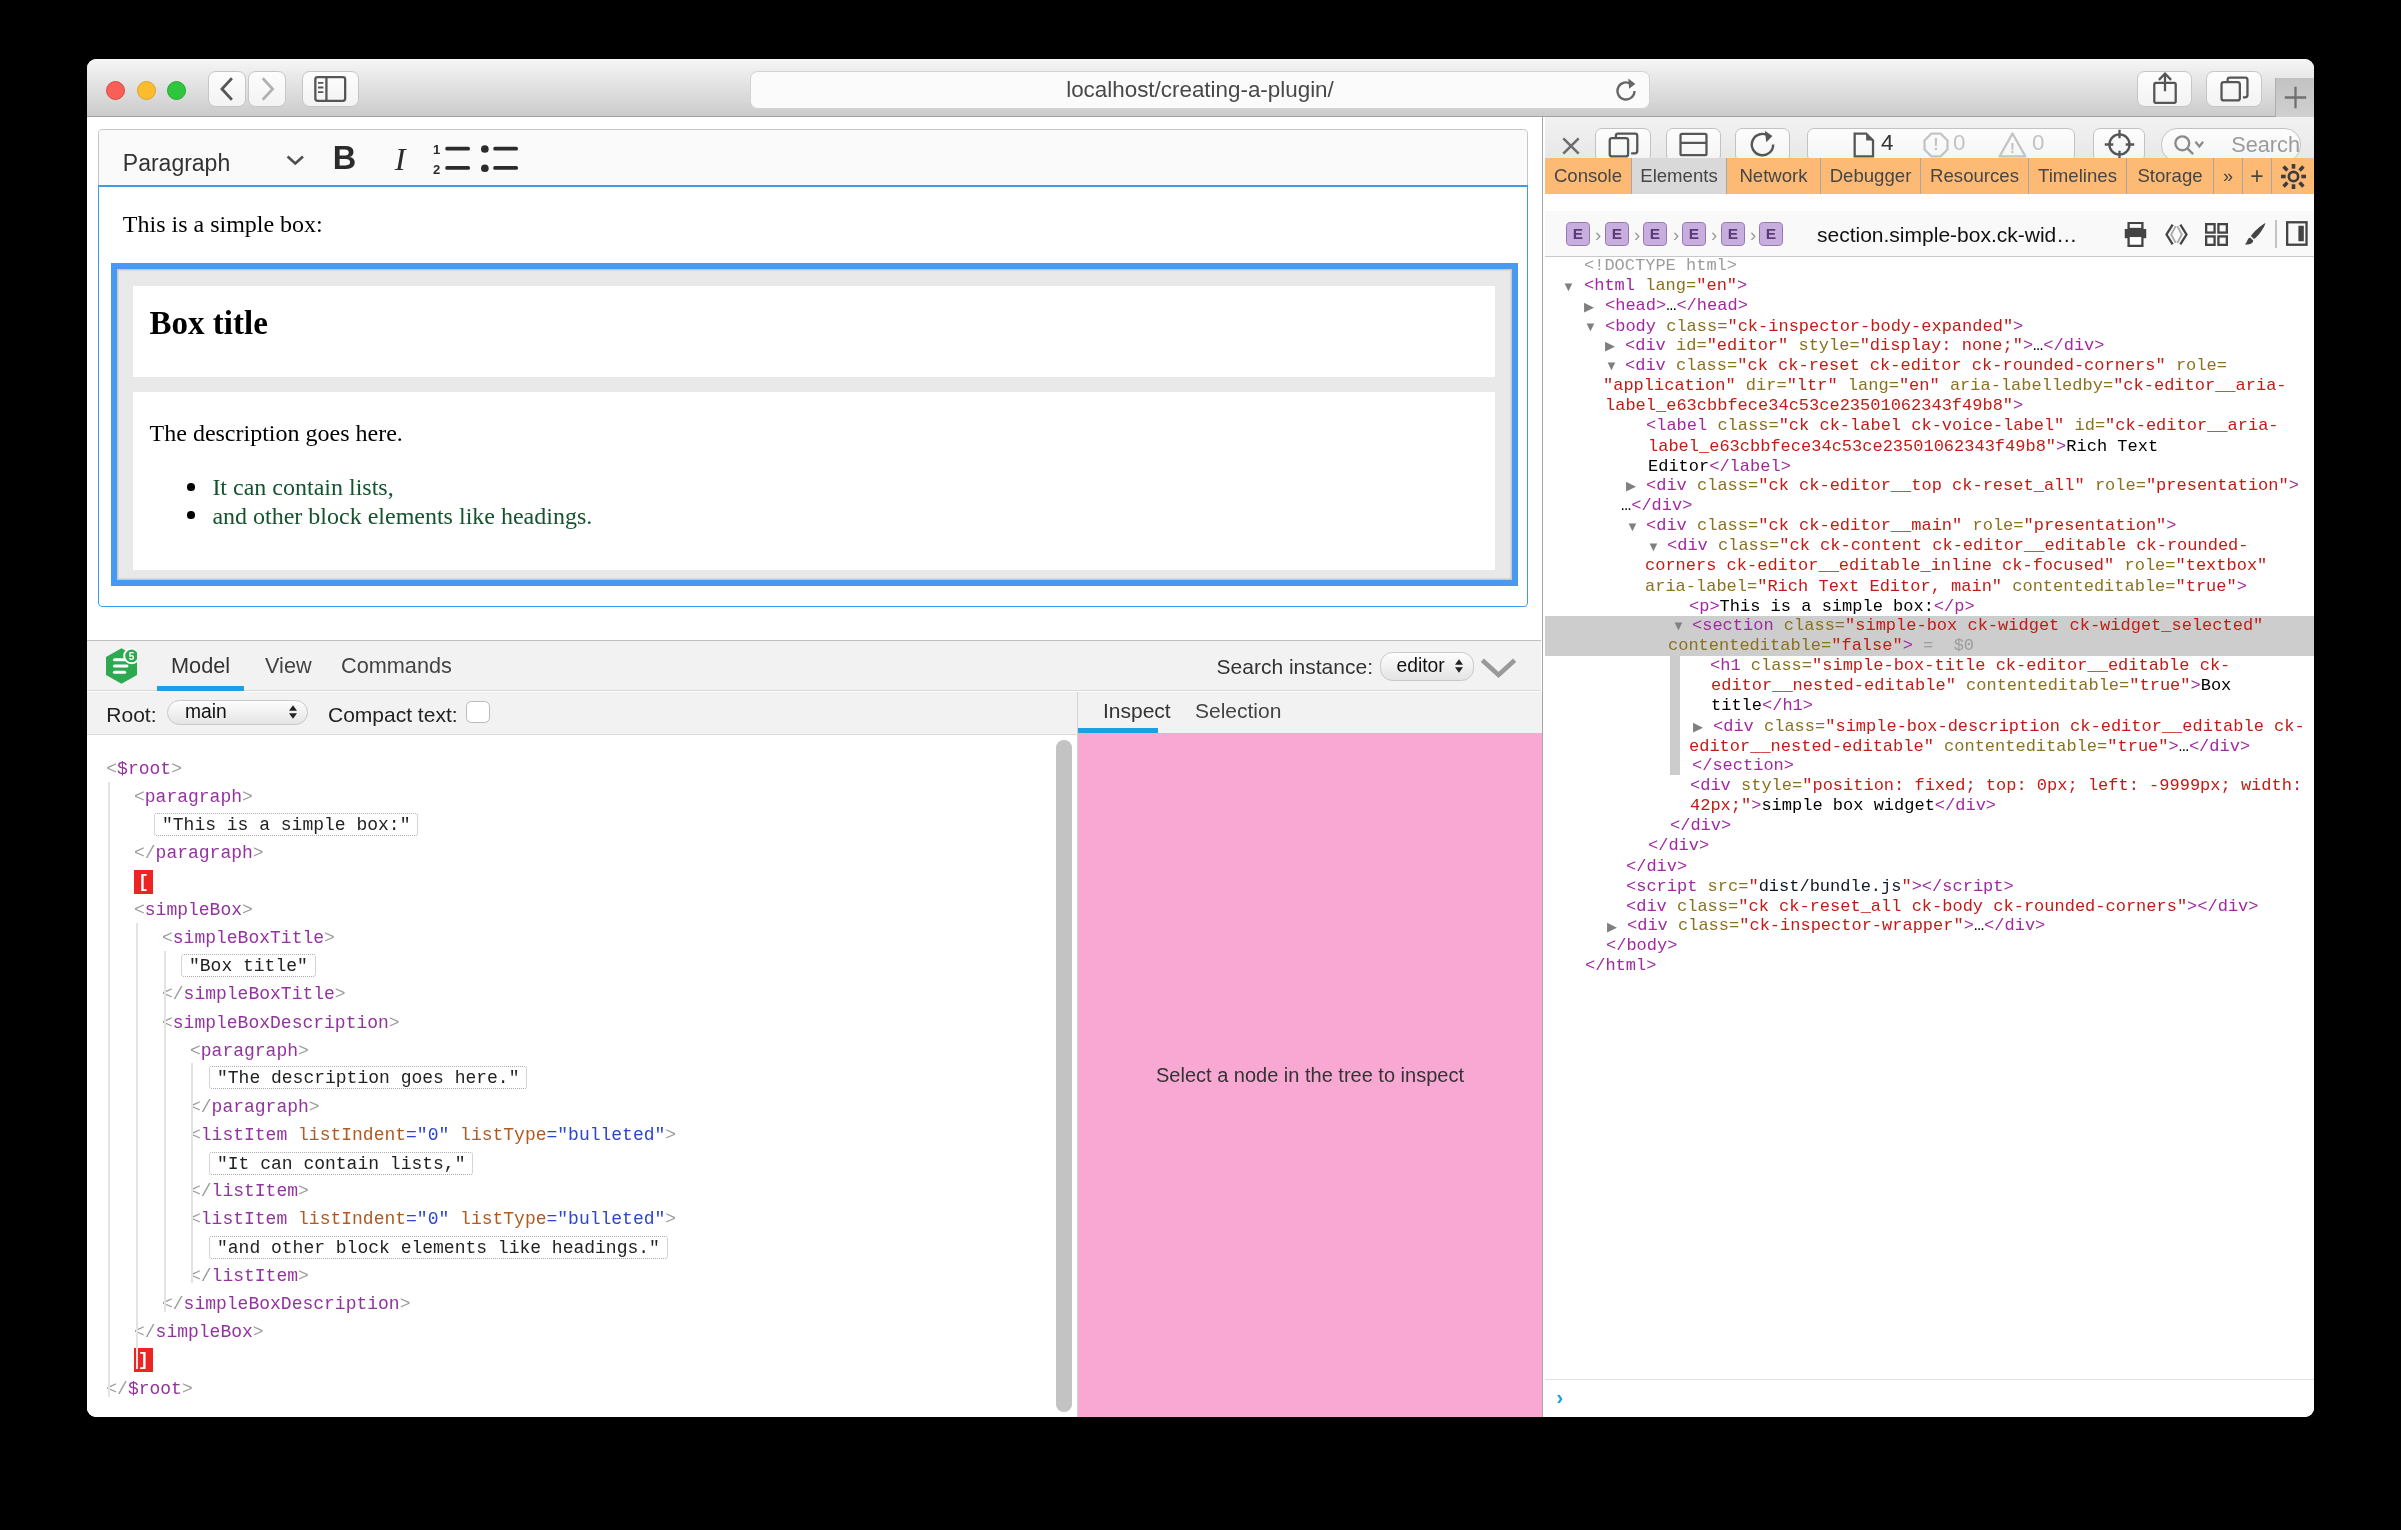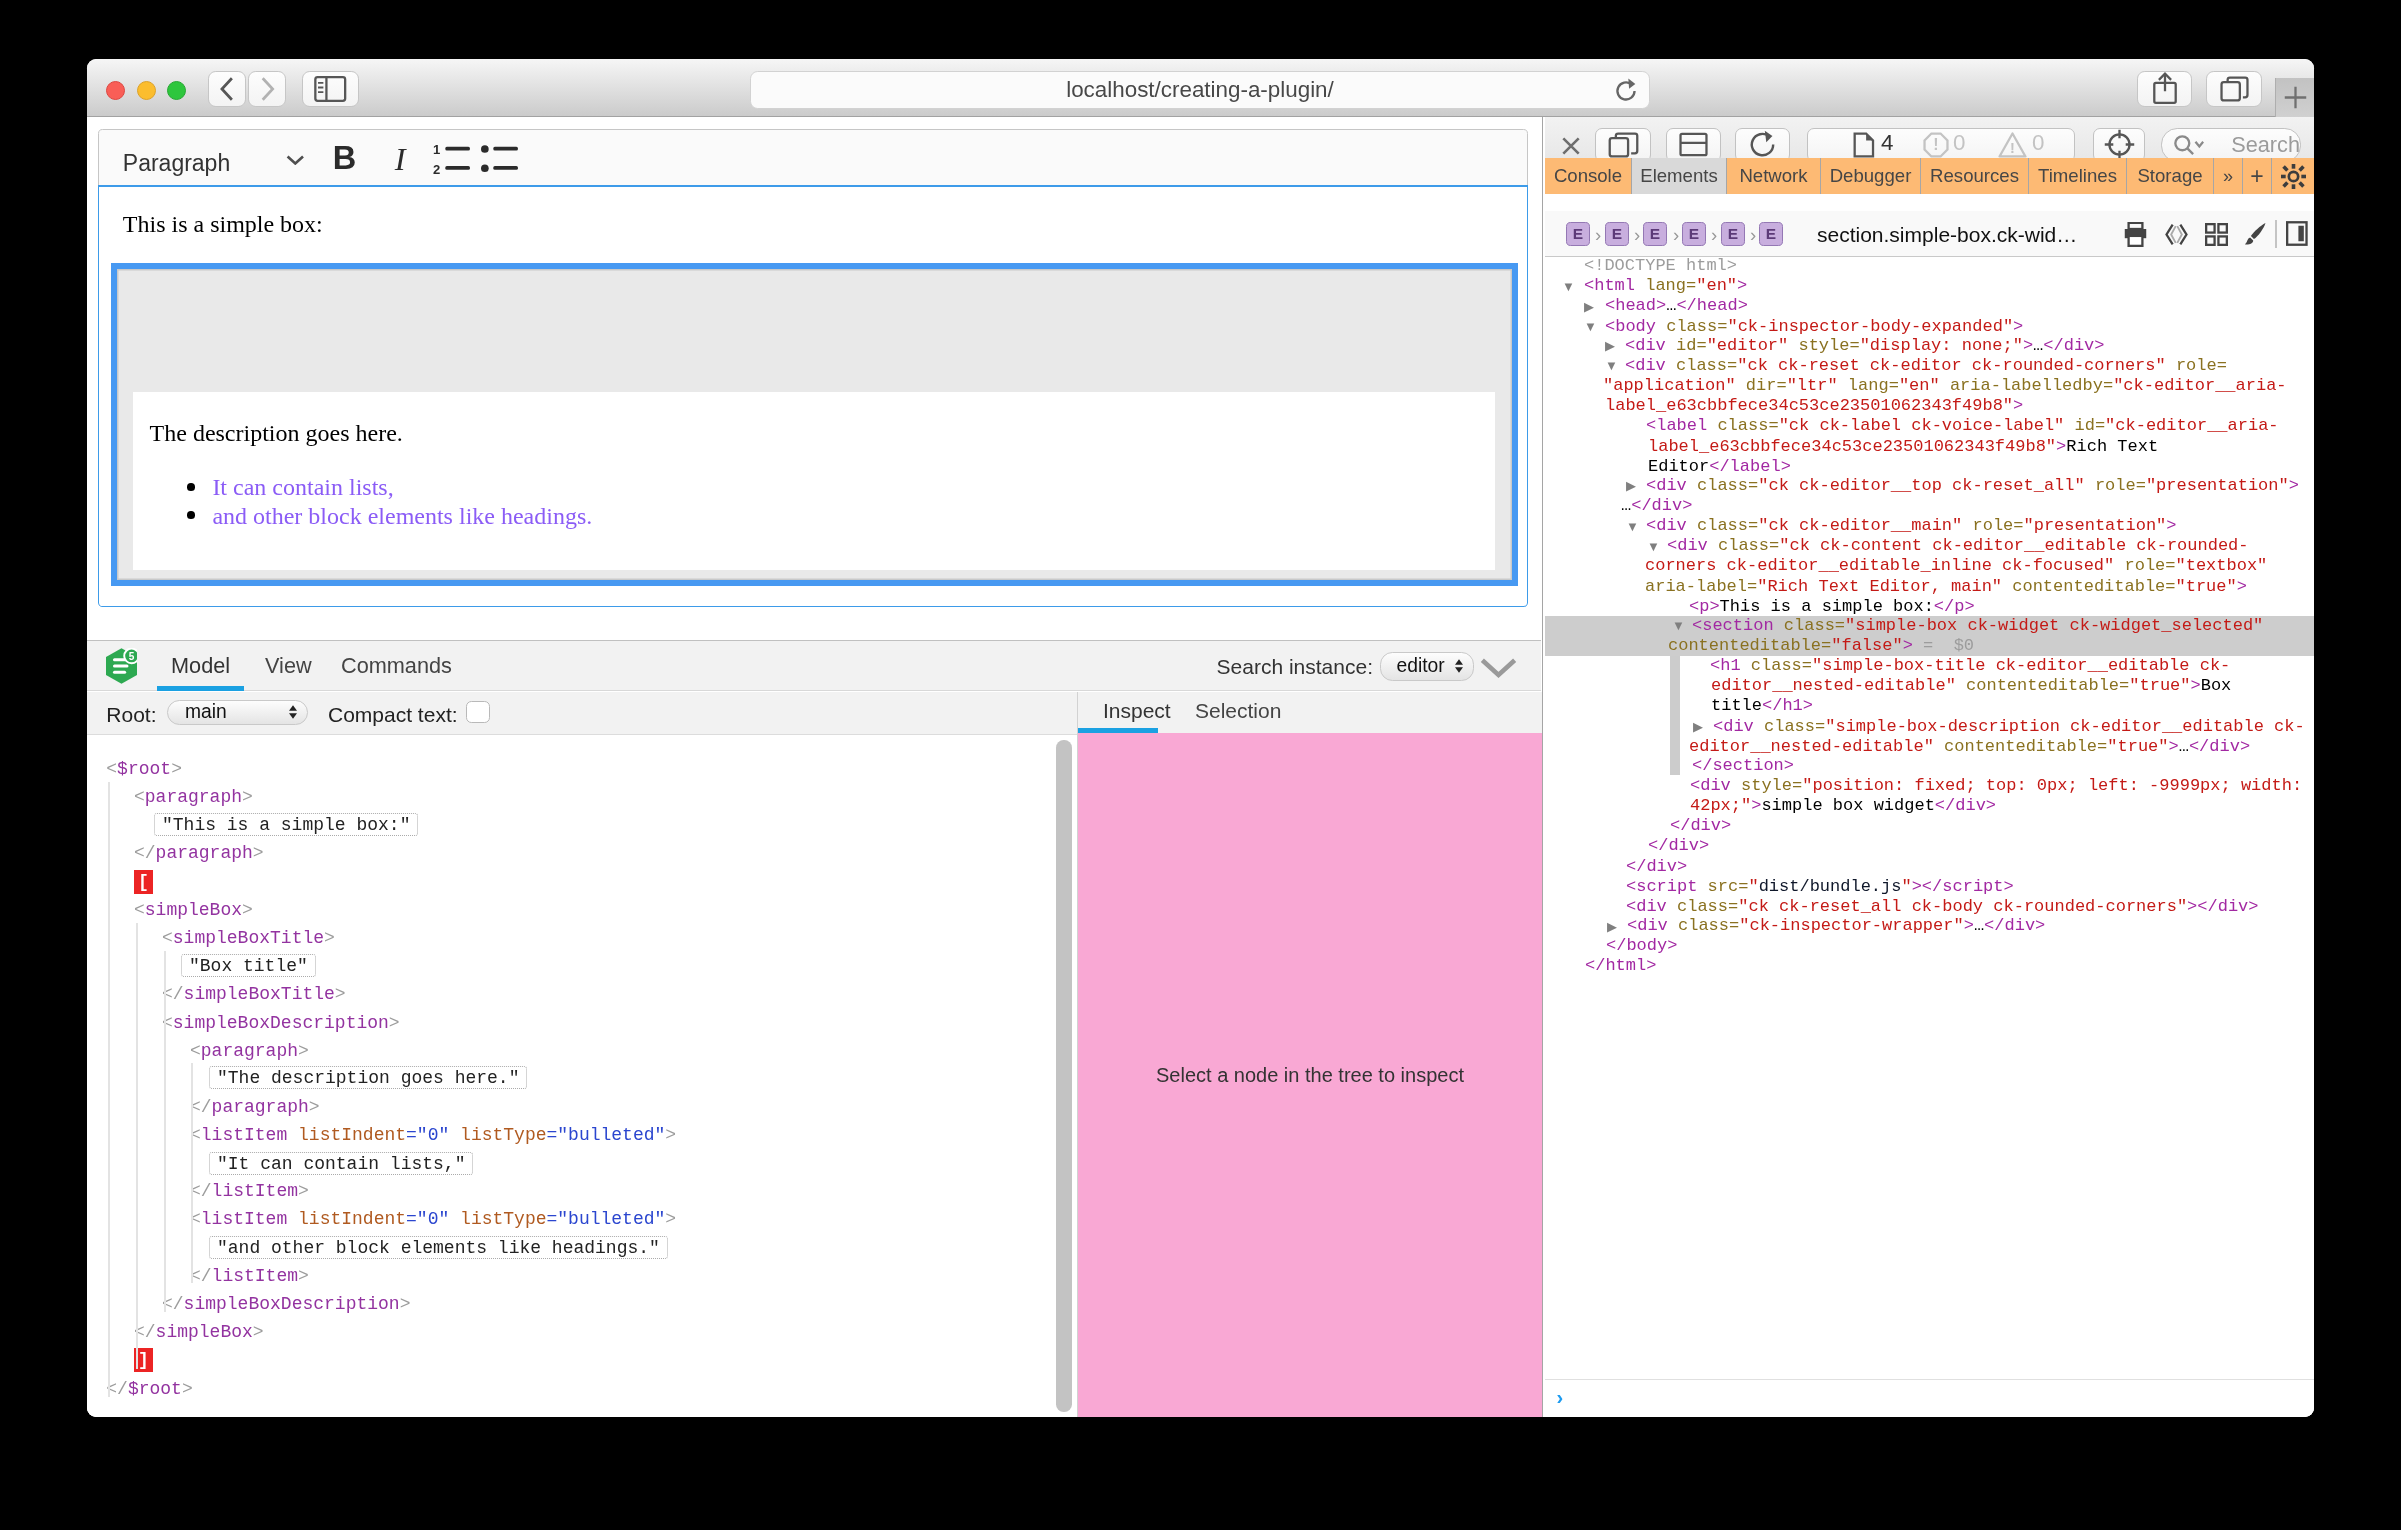--- a/index.html
+++ b/index.html
@@ -128,23 +128,26 @@
             <circle cx="5" cy="9" r="5" fill="#2b2b2b"></circle>
             <circle cx="5" cy="34" r="5" fill="#2b2b2b"></circle>
 <rect x="16" y="6" width="32" height="5" rx="2" fill="#2b2b2b"></rect>
             <rect x="16" y="31" width="32" height="5" rx="2" fill="#2b2b2b"></rect>
           </svg>
         </div>
       </div>
       <div id="ed-ed">
         <div class="serif" style="position:absolute;left:24px;top:24px;font-size:24px;color:#000">This is a simple box:</div>
         <div id="widget">
+          <div class="wbox" style="top:17px;height:91px">
+            <div class="serif" style="position:absolute;left:16.2px;top:19.3px;font-size:33px;font-weight:bold;color:#000">Box title</div>
+          </div>
           <div class="wbox" style="top:123px;height:178px">
             <div class="serif" style="position:absolute;left:16.2px;top:28px;font-size:24px;color:#000">The description goes here.</div>
-            <div class="serif" style="position:absolute;left:79px;top:81px;font-size:24px;color:#8b5cf6;line-height:29px">It can contain lists,<br>and other block elements like headings.</div>
+            <div class="serif" style="position:absolute;left:79px;top:81px;font-size:24px;color:#14532d;line-height:29px">It can contain lists,<br>and other block elements like headings.</div>
             <div style="position:absolute;left:54px;top:91px;width:7.7px;height:7.7px;border-radius:50%;background:#000"></div>
             <div style="position:absolute;left:54px;top:119px;width:7.7px;height:7.7px;border-radius:50%;background:#000"></div>
           </div>
         </div>
       </div>
       <div id="cki">
         <div id="cki-h">
           <div style="position:absolute;left:18.6px;top:7px">
             <svg width="31" height="36" viewBox="0 0 40 46" style="">
               <polygon points="20,0 40,11.5 40,34.5 20,46 0,34.5 0,11.5" fill="#2da951"></polygon>

